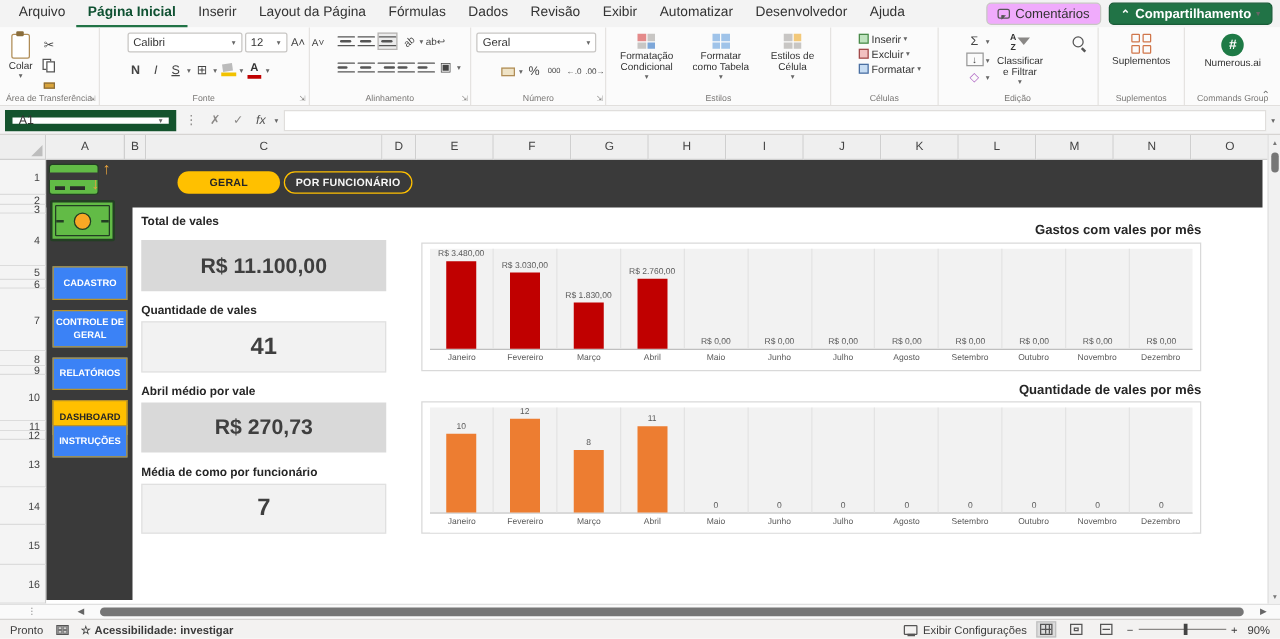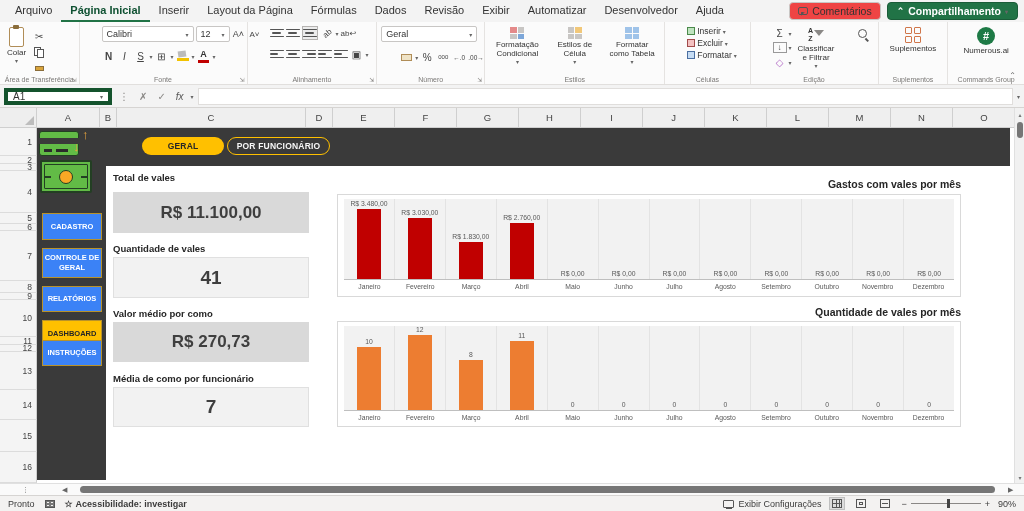--- a/index.html
+++ b/index.html
@@ -4,21 +4,21 @@
 <style>
   * { margin:0; padding:0; box-sizing:border-box; }
   html,body { width:1024px; height:511px; overflow:hidden; font-family:"Liberation Sans",sans-serif; background:#f3f3f3; }
   #app { position:relative; width:1024px; height:511px; background:#fff; }
 
   
   #menubar { position:absolute; left:0; top:0; width:1024px; height:22px; background:#f3f3f3; display:flex; align-items:center; padding:0 6px; }
   .menu-tab { font-size:11px; color:#333; padding:3px 9px 4px; white-space:nowrap; cursor:default; }
   .menu-tab.active { font-weight:bold; color:#0f5132; border-bottom:2.5px solid #217346; }
   #menubar-right { margin-left:auto; display:flex; align-items:center; gap:6px; }
-  .comments-btn { display:flex; align-items:center; gap:4px; font-size:10.5px; color:#333; background:#ef4444; border:1px solid #c8c6c4; border-radius:4px; padding:2px 8px; }
+  .comments-btn { display:flex; align-items:center; gap:4px; font-size:10.5px; color:#333; background:#f0abfc; border:1px solid #c8c6c4; border-radius:4px; padding:2px 8px; }
   .bubble-icon { width:10px; height:8px; border:1px solid #555; border-radius:2px; position:relative; }
   .bubble-icon:after { content:""; position:absolute; left:1px; bottom:-3px; border:3px solid transparent; border-top-color:#555; border-left-color:#555; transform:scale(.6); }
   .share-btn { display:flex; align-items:center; gap:4px; font-size:10.5px; color:#fff; background:#217346; border:1px solid #1a5c38; border-radius:4px; padding:2px 9px; font-weight:bold; }
 
   
   #ribbon { position:absolute; left:0; top:22px; width:1024px; height:63px; background:#fbfbfb; border-bottom:1px solid #e1dfdd; display:flex; }
   .rgroup { position:relative; height:100%; border-right:1px solid #e5e3e1; padding:4px 4px 12px; display:flex; align-items:flex-start; gap:3px; }
   .rgroup-label { position:absolute; bottom:1px; left:0; right:0; text-align:center; font-size:7px; color:#7a7876; white-space:nowrap; }
   .launcher { position:absolute; bottom:1px; right:2px; font-size:6px; color:#8a8886; }
   .bigbtn { display:flex; flex-direction:column; align-items:center; justify-content:flex-start; font-size:8px; color:#333; text-align:center; padding:1px 3px; line-height:1.15; gap:1px; }
@@ -47,21 +47,21 @@
   .fillcolor-icon:after { content:""; position:absolute; left:0; bottom:0; width:12px; height:3px; background:#f2c200; }
   .fontcolor-icon { font-size:9px; font-weight:bold; color:#333; line-height:1; display:flex; flex-direction:column; align-items:center; }
   .fontcolor-icon b { width:11px; height:3px; background:#c00000; margin-top:1px; }
   .magnifier { width:9px; height:9px; border:1.5px solid #555; border-radius:50%; position:relative; }
   .magnifier:after { content:""; position:absolute; right:-3px; bottom:-3px; width:4px; height:1.5px; background:#555; transform:rotate(45deg); }
   .funnel { width:0; height:0; border:5px solid transparent; border-top:6px solid #8a8886; }
   .collapse-caret { position:absolute; right:8px; bottom:4px; font-size:8px; color:#666; }
 
   
   #formulabar { position:absolute; left:0; top:85px; width:1024px; height:23px; background:#f3f3f3; display:flex; align-items:center; padding:2px 4px; gap:4px; border-bottom:1px solid #d6d4d2; }
-  #namebox { width:108px; height:17px; background:#fff; border:4px solid #14532d; font-size:10px; color:#333; display:flex; align-items:center; justify-content:space-between; padding:0 5px; }
+  #namebox { width:137px; height:17px; background:#fff; border:6px solid #14532d; font-size:10px; color:#333; display:flex; align-items:center; justify-content:space-between; padding:0 5px; }
   .fbicon { font-size:10px; color:#8a8886; padding:0 3px; }
   #fx-input { flex:1; height:17px; background:#fff; border:1px solid #e0dedc; }
 
   
   #grid { position:absolute; left:0; top:108px; width:1024px; height:375px; background:#fff; }
   #corner { position:absolute; left:0; top:0; width:37px; height:20px; background:#eeeeee; border-right:1px solid #cfcfcf; border-bottom:1px solid #cfcfcf; }
   #corner:after { content:""; position:absolute; right:2px; bottom:2px; border-left:9px solid transparent; border-bottom:9px solid #bdbdbd; }
   #col-headers { position:absolute; left:37px; top:0; height:20px; display:flex; }
   .colh { height:20px; background:#efefef; border-right:1px solid #cfcfcf; border-bottom:1px solid #cfcfcf; font-size:9.5px; color:#444; display:flex; align-items:center; justify-content:center; }
   #row-headers { position:absolute; left:0; top:20px; width:37px; }
@@ -312,38 +312,38 @@
       <div class="bigbtn" style="width:58px;">
         <span class="minigrid cf">
             <i></i>
             <i></i>
             <i></i>
             <i></i>
           </span>
         <span>Formatação Condicional</span>
         <span class="chev">▾</span>
       </div>
+      <div class="bigbtn" style="width:58px;">
+        <span class="minigrid ft">
+            <i></i>
+            <i></i>
+            <i></i>
+            <i></i>
+          </span>
+        <span>Formatar como Tabela</span>
+        <span class="chev">▾</span>
+      </div>
       <div class="bigbtn" style="width:54px;">
         <span class="minigrid cs">
             <i></i>
             <i></i>
             <i></i>
             <i></i>
           </span>
         <span>Estilos de Célula</span>
-        <span class="chev">▾</span>
-      </div>
-      <div class="bigbtn" style="width:58px;">
-        <span class="minigrid ft">
-            <i></i>
-            <i></i>
-            <i></i>
-            <i></i>
-          </span>
-        <span>Formatar como Tabela</span>
         <span class="chev">▾</span>
       </div>
       <div class="rgroup-label">Estilos</div>
     </div>
 
     <div class="rgroup" style="width:88px;flex-direction:column;gap:2px;">
       <div class="minirow">
         <i style="width:8px;height:8px;background:#bfe3bf;border:1px solid #4b8a4b;"></i>
         <span style="font-size:8.5px;color:#333;">Inserir</span>
         <span class="chev" style="margin-left:auto;">▾</span>
@@ -496,21 +496,21 @@
           <div class="navbtn" style="top: 120px; height: 30px;">CONTROLE DE GERAL</div>
           <div class="navbtn" style="top: 158px; height: 26px;">RELATÓRIOS</div>
           <div class="navbtn active" style="top: 192px; height: 28px;">DASHBOARD</div>
           <div class="navbtn" style="top: 212px; height: 26px;">INSTRUÇÕES</div>
         </div>
       <div id="stats">
           <div class="stat-label" style="top: 44px;">Total de vales</div>
           <div class="stat-box dark" style="top: 64px; height: 41px;">R$ 11.100,00</div>
           <div class="stat-label" style="top: 115px;">Quantidade de vales</div>
           <div class="stat-box light" style="top: 129px; height: 41px;">41</div>
-          <div class="stat-label" style="top: 180px;">Valor médio por como</div>
+          <div class="stat-label" style="top: 180px;">Abril médio por vale</div>
           <div class="stat-box dark" style="top: 194px; height: 40px;">R$ 270,73</div>
           <div class="stat-label" style="top: 245px;">Média de como por funcionário</div>
           <div class="stat-box light" style="top: 259px; height: 40px;">7</div>
         </div>
       <div id="charts">
           <div class="chart-title" style="top: 50px;">Gastos com vales por mês</div>
           <div class="chart-box" style="top: 66px; height: 103px;">
             <div class="plot">
               <div class="ccol">
                 <span class="vlabel">R$ 3.480,00</span>

